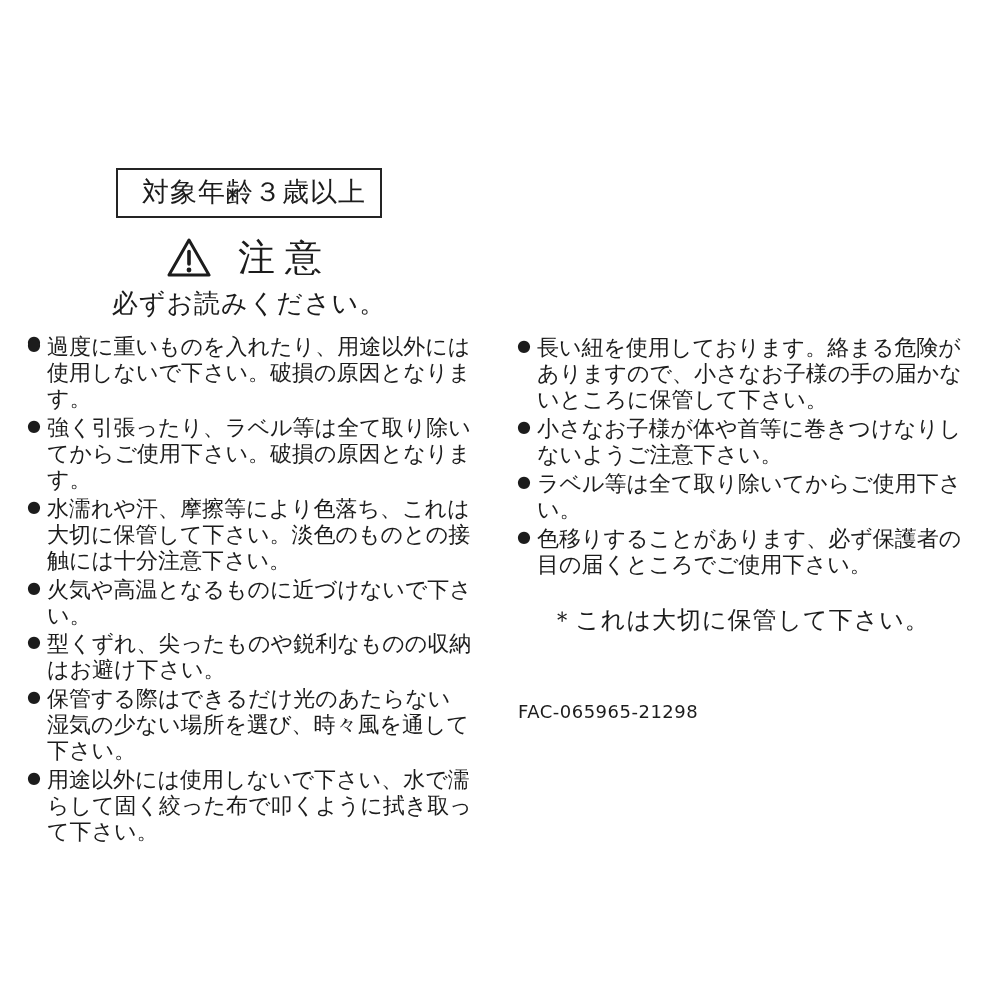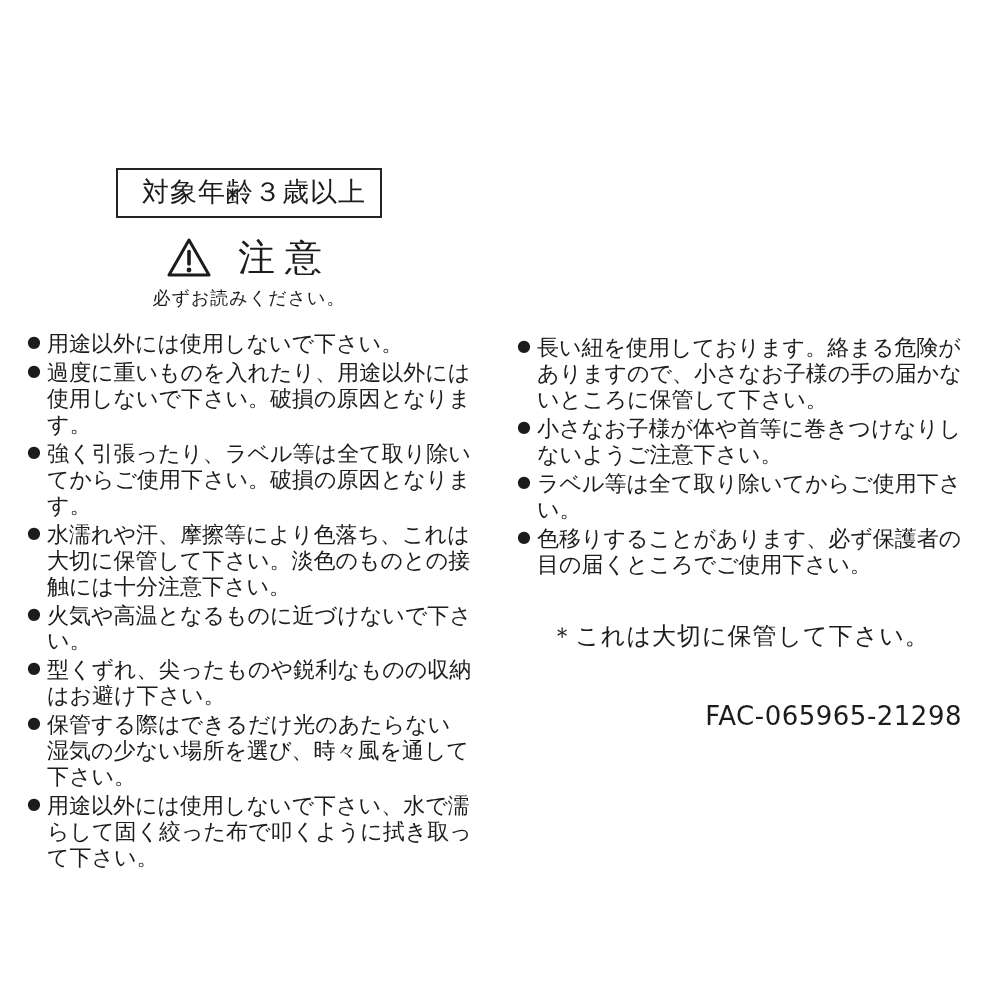--- a/index.html
+++ b/index.html
@@ -36,21 +36,21 @@
   }
   .caution-title {
     font-size: 37px;
     letter-spacing: 10px;
     text-indent: 10px; 
     font-weight: 500;
   }
   .warning-icon svg { display: block; }
   .caution-sub {
     margin-top: 3px;
-    font-size: 18px;
+    font-size: 26px;
     letter-spacing: 1px;
   }
 
   
   .warn-col {
     position: absolute;
     width: 444px;
     font-size: 22px;
     line-height: 1.18;
     list-style: none;
@@ -67,30 +67,30 @@
   .warn-col li .bullet {
     position: absolute;
     left: -1px; top: 3px;
     font-size: 16px;
     line-height: 1;
   }
 
   
   .keep-note {
     position: absolute;
-    left: 518px; top: 620px; width: 444px;
+    left: 518px; top: 604px; width: 444px;
     text-align: center;
     font-size: 24px;
     letter-spacing: 1px;
   }
   .product-code {
     position: absolute;
     left: 518px; top: 701px; width: 444px;
-    text-align: right;
-    font-size: 26px;
+    text-align: left;
+    font-size: 18px;
     letter-spacing: 0.5px;
   }
 </style>
 </head>
 <body>
 
 <div class="page">
 
   <div class="top-block">
     <div class="age-box">対象年齢３歳以上</div>
@@ -103,21 +103,21 @@
           <circle cx="23" cy="33" r="2.4" fill="#1c1c1c"></circle>
         </svg>
       </span>
       <span class="caution-title">注意</span>
     </div>
 
     <div class="caution-sub">必ずお読みください。</div>
   </div>
 
   <ul class="warn-col left">
-      <li><span class="bullet">●</span><span>用途以外には使用しないで下さい。</span></li>
+      <li><span class="bullet">●</span></li>
       <li><span class="bullet">●</span><span>過度に重いものを入れたり、用途以外には使用しないで下さい。破損の原因となります。</span></li>
       <li><span class="bullet">●</span><span>強く引張ったり、ラベル等は全て取り除いてからご使用下さい。破損の原因となります。</span></li>
       <li><span class="bullet">●</span><span>水濡れや汗、摩擦等により色落ち、これは大切に保管して下さい。淡色のものとの接触には十分注意下さい。</span></li>
       <li><span class="bullet">●</span><span>火気や高温となるものに近づけないで下さい。</span></li>
       <li><span class="bullet">●</span><span>型くずれ、尖ったものや鋭利なものの収納はお避け下さい。</span></li>
       <li><span class="bullet">●</span><span>保管する際はできるだけ光のあたらない湿気の少ない場所を選び、時々風を通して下さい。</span></li>
       <li><span class="bullet">●</span><span>用途以外には使用しないで下さい、水で濡らして固く絞った布で叩くように拭き取って下さい。</span></li>
     </ul>
 
   <ul class="warn-col right">

